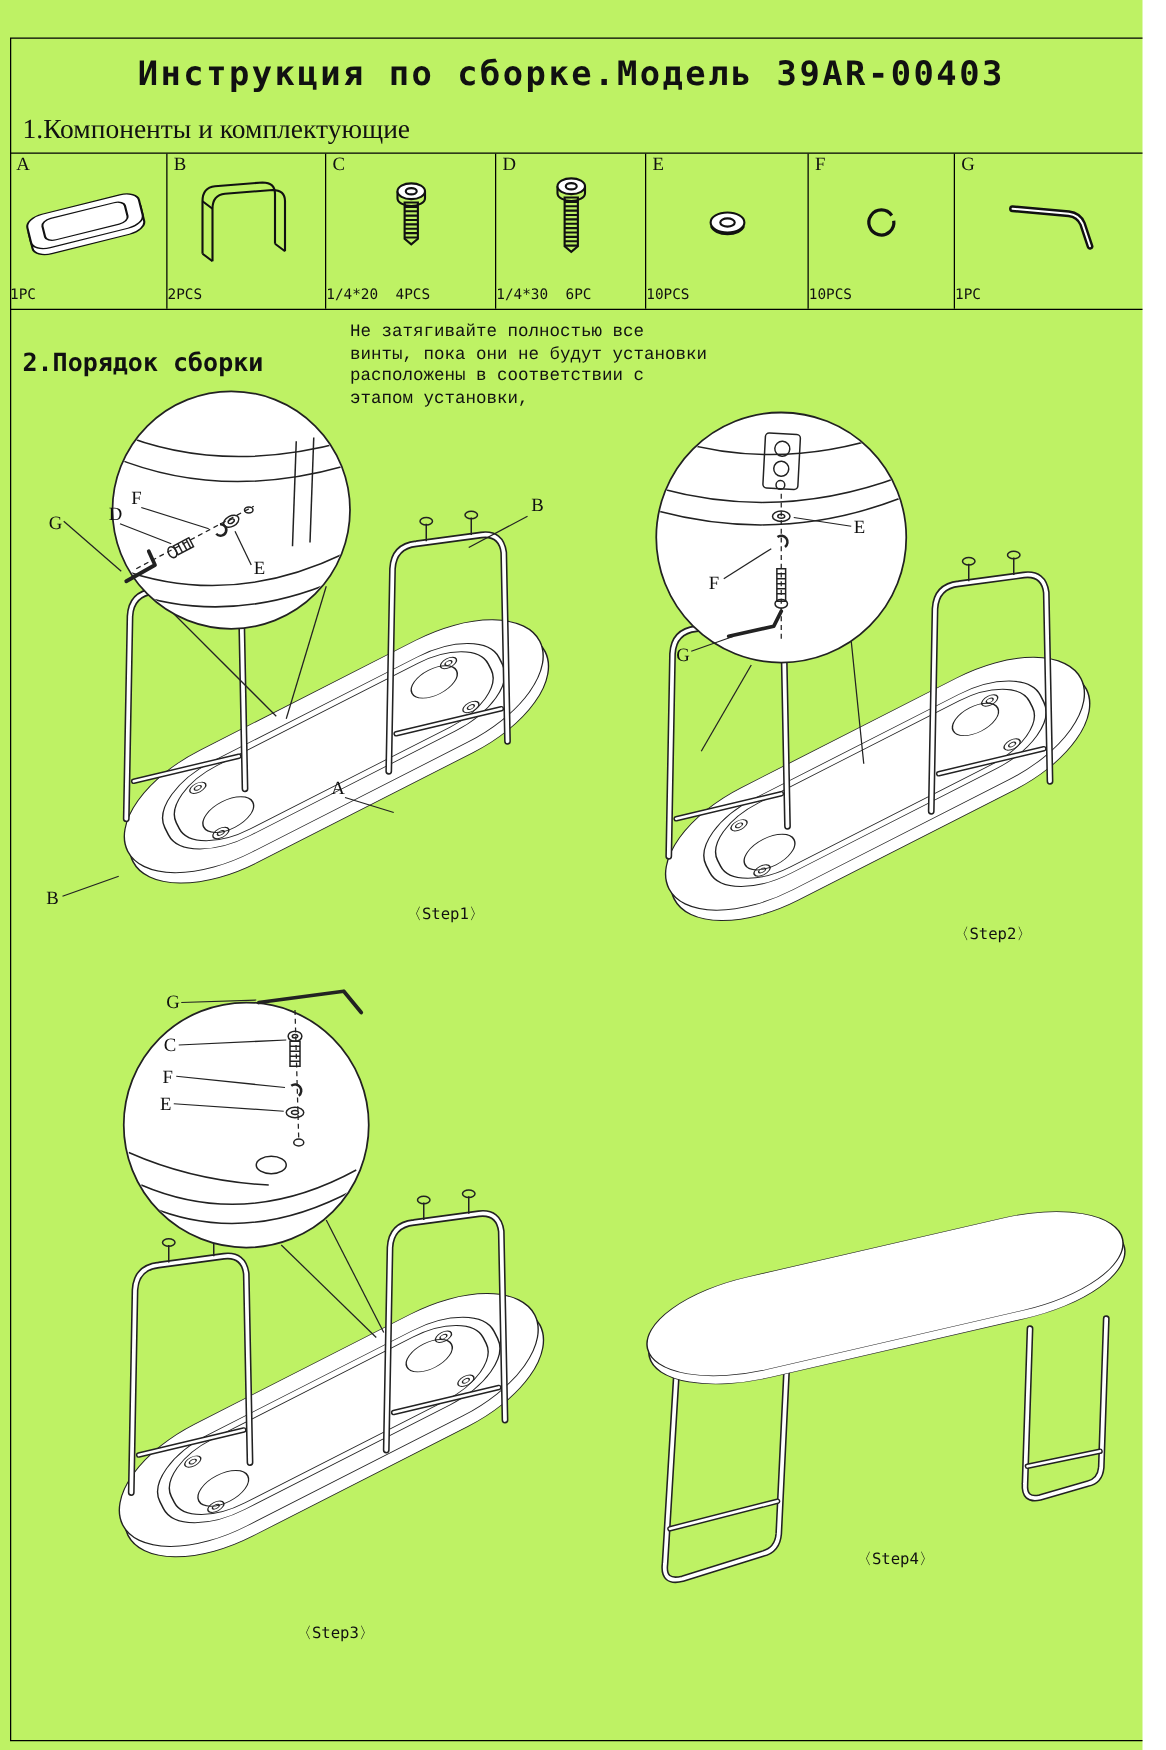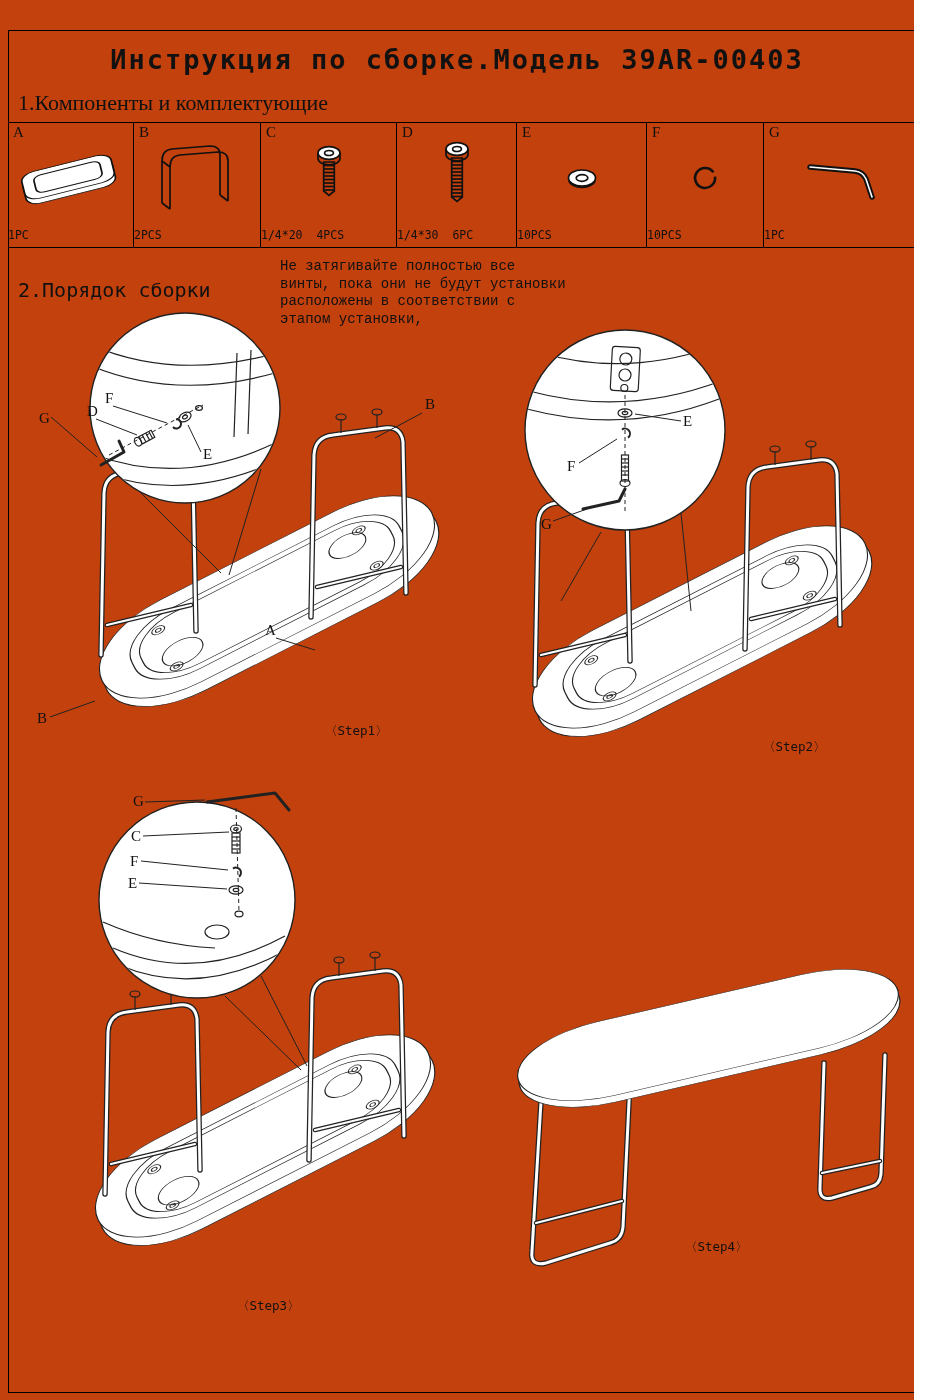--- a/index.html
+++ b/index.html
@@ -1,16 +1,16 @@
 <!DOCTYPE html>
 <html><head>
 <meta charset="utf-8">
 <style>
   html,body{margin:0;padding:0;background:#fff;}
-  .page{position:relative;width:914px;height:1400px;background:#c2410c;overflow:hidden;
+  .page{position:relative;width:914px;height:1400px;background:#bef264;overflow:hidden;
         font-family:"Liberation Serif",serif;color:#111;}
   .frame{position:absolute;left:8px;top:30px;width:917px;height:1363px;
          border:1.6px solid #000;box-sizing:border-box;}
   .title{position:absolute;left:0;top:44px;width:100%;text-align:center;
          font-family:"DejaVu Sans Mono",monospace;font-weight:bold;font-size:27px;
          letter-spacing:2px;}
   .h-components{position:absolute;left:18px;top:90px;font-size:22px;font-weight:normal;
          font-family:"Liberation Serif",serif;}
   .parts-row{position:absolute;left:8px;top:122px;width:917px;height:126px;
          display:flex;border-top:1.5px solid #000;border-bottom:1.5px solid #000;
@@ -19,21 +19,21 @@
   .pcell:first-child{border-left:none;}
   .pcell:nth-child(1){width:125px}.pcell:nth-child(2){width:127px}
   .pcell:nth-child(3){width:136px}.pcell:nth-child(4){width:120px}
   .pcell:nth-child(5){width:130px}.pcell:nth-child(6){width:117px}
   .pcell:nth-child(7){flex:1}
   .pletter{position:absolute;top:1px;left:5px;font-size:15px;font-family:"Liberation Serif",serif;}
   .pqty{position:absolute;bottom:5px;left:0;width:100%;text-align:left;
         font-family:"DejaVu Sans Mono",monospace;font-size:11.5px;white-space:pre;}
   .picon{position:absolute;left:50%;top:45%;transform:translate(-50%,-50%);}
   .h-assembly{position:absolute;left:18px;top:278px;font-family:"DejaVu Sans Mono",monospace;
-        font-weight:normal;font-size:20px;}
+        font-weight:bold;font-size:20px;}
   .note{position:absolute;left:280px;top:258px;font-family:Liberation Mono, monospace;
         font-size:14px;line-height:17.5px;}
   .step-svg{position:absolute;}
   
   .ln{fill:none;stroke:#222;stroke-width:1.2px;}
   .lnw{fill:#fff;stroke:#222;stroke-width:1.2px;}
   .mag{fill:#fff;stroke:#222;stroke-width:1.4px;}
   .dash{fill:none;stroke:#222;stroke-width:1px;stroke-dasharray:4 3;}
   .ldr{fill:none;stroke:#222;stroke-width:1px;}
   .tube{fill:none;stroke:#222;stroke-width:5.5px;stroke-linecap:round;stroke-linejoin:round;}

